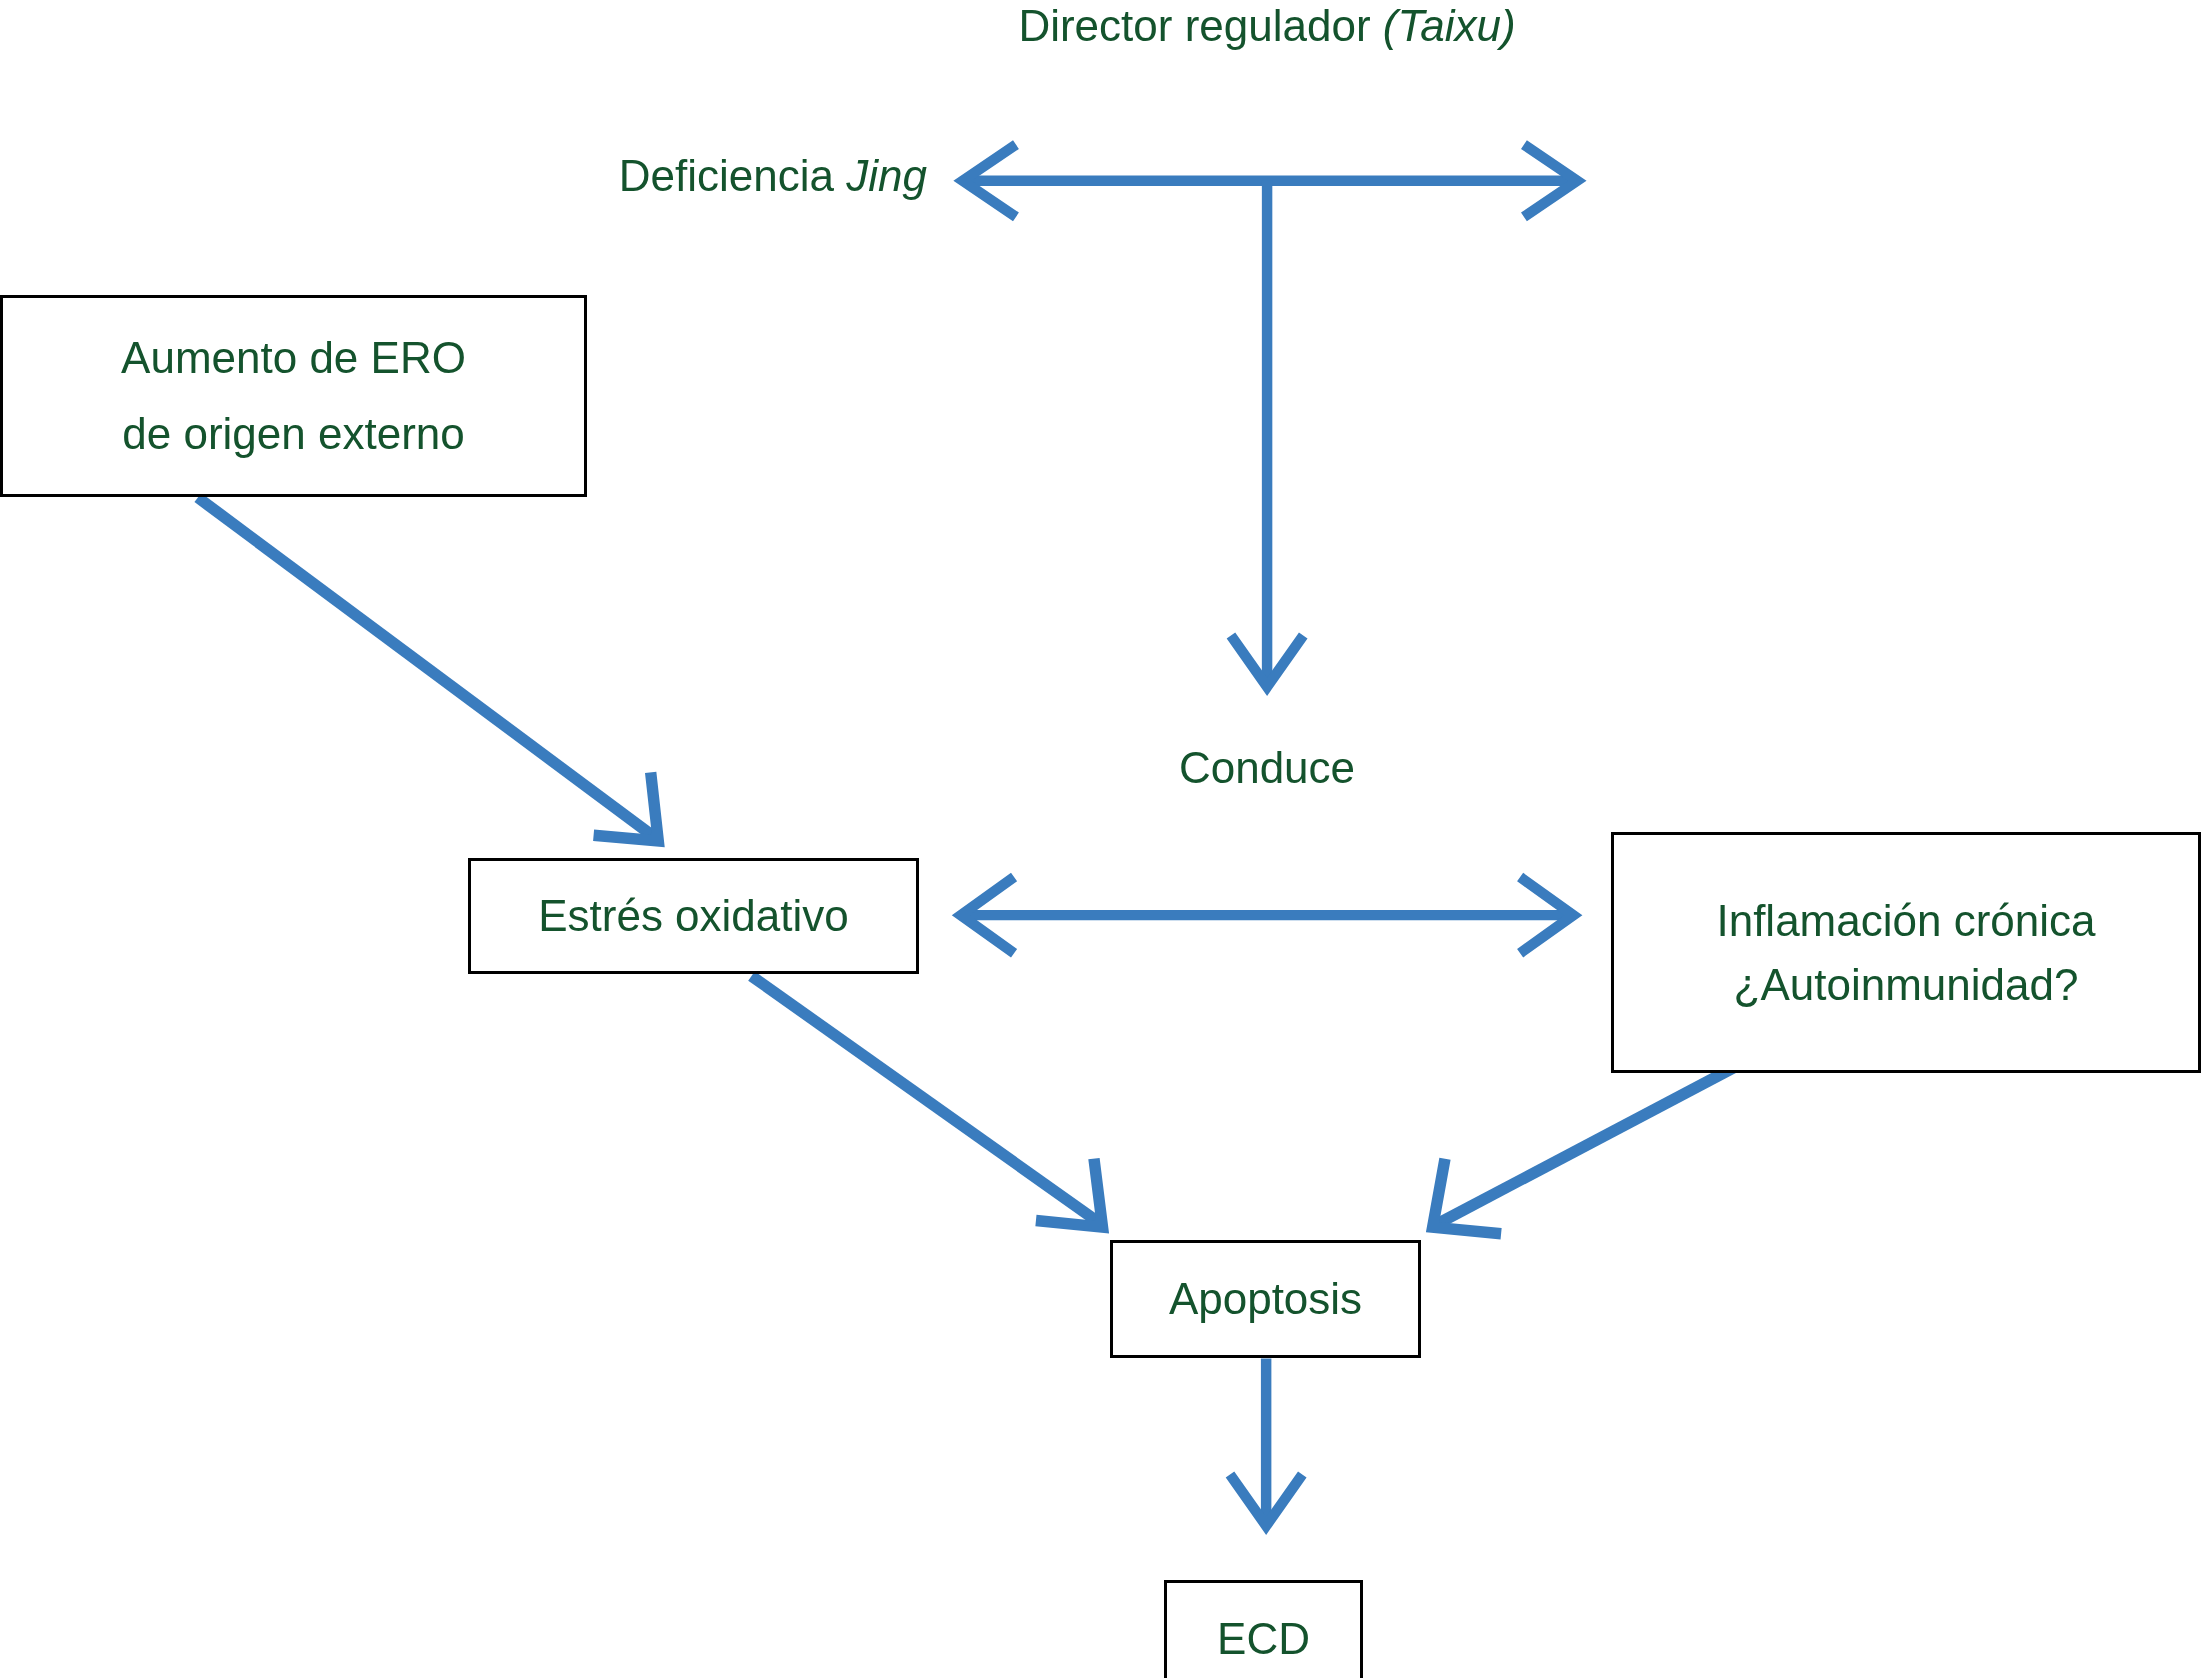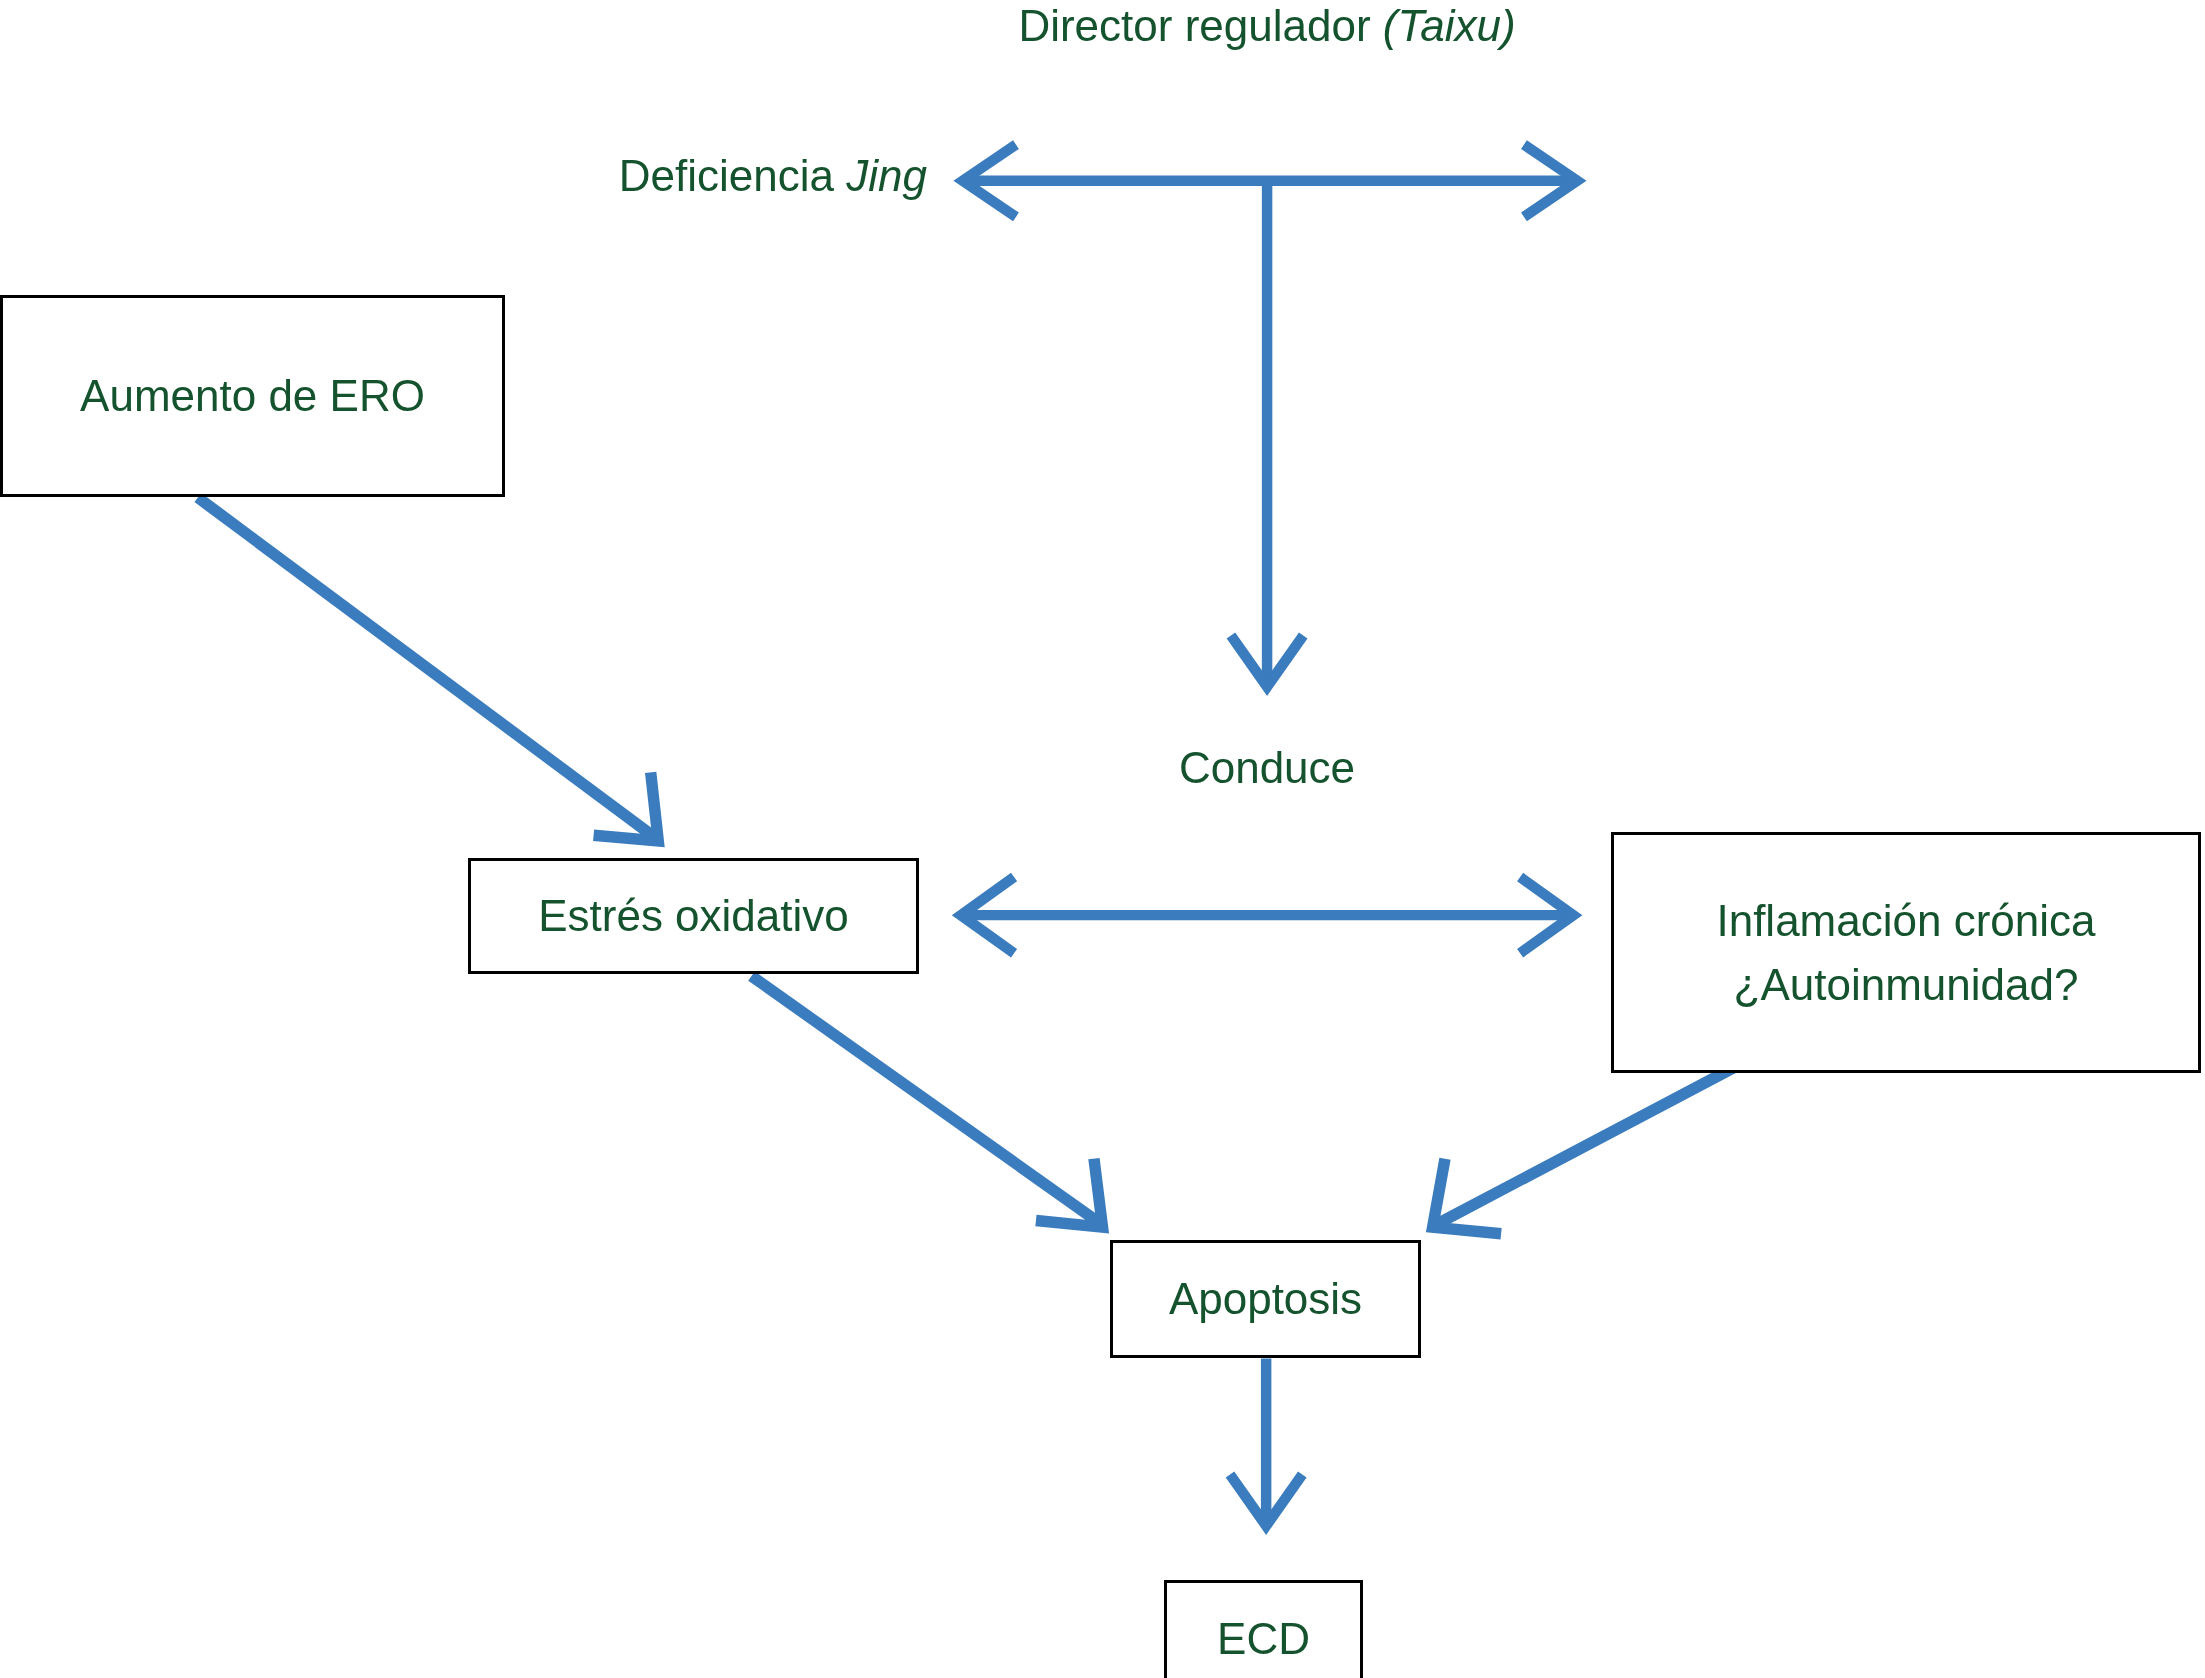--- a/index.html
+++ b/index.html
@@ -42,21 +42,21 @@
     position: absolute;
     font-size: 44px;
     white-space: nowrap;
     line-height: 1.1;
   }
   .plain-label.center { transform: translateX(-50%); }
   .plain-label.right  { transform: translateX(-100%); }
   .ital { font-style: italic; }
 
   
-  #box-ero        { left: 0px;    top: 295px;  width: 505px;  height: 202px; gap: 12px; }
+  #box-ero        { left: 0px;    top: 295px;  width: 587px;  height: 202px; gap: 12px; }
   #box-estres     { left: 468px;  top: 858px;  width: 451px;  height: 116px; }
   #box-inflam     { left: 1611px; top: 814px;  width: 590px;  height: 241px; margin-top: 18px; }
   #box-apoptosis  { left: 1110px; top: 1240px; width: 311px;  height: 118px; }
   #box-ecd        { left: 1164px; top: 1560px; width: 199px;  height: 118px; margin-top: 20px; }
 
   #label-title    { left: 1267px; top: 1.9px;   }
   #label-jing     { left: 927px;  top: 152px; }
   #label-zheng    { left: 1623px; top: 152px; }
   #label-conduce  { left: 1267px; top: 744px; }
 </style>
@@ -111,20 +111,21 @@
 
   <div class="plain-label right" id="label-jing">
     <span>Deficiencia </span><span class="ital">Jing</span>
   </div>
 
 
   <div class="plain-label center" id="label-conduce">Conduce</div>
 
   <div class="node-box" id="box-ero">
     <span>Aumento de ERO</span>
+    <span>de origen externo</span>
   </div>
 
   <div class="node-box" id="box-estres">
     <span>Estrés oxidativo</span>
   </div>
 
   <div class="node-box" id="box-inflam">
     <span>Inflamación crónica</span>
     <span>¿Autoinmunidad?</span>
   </div>

